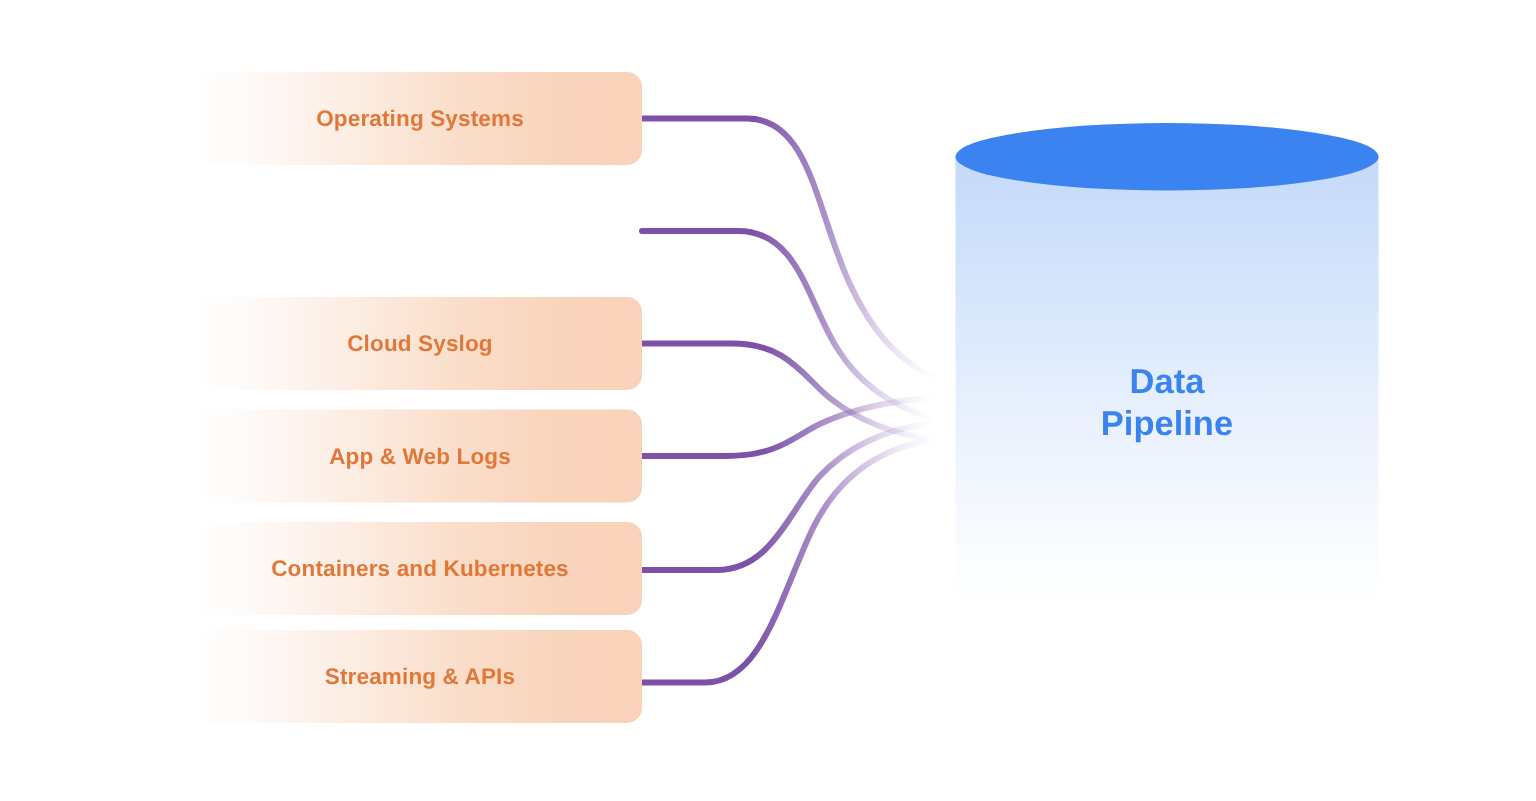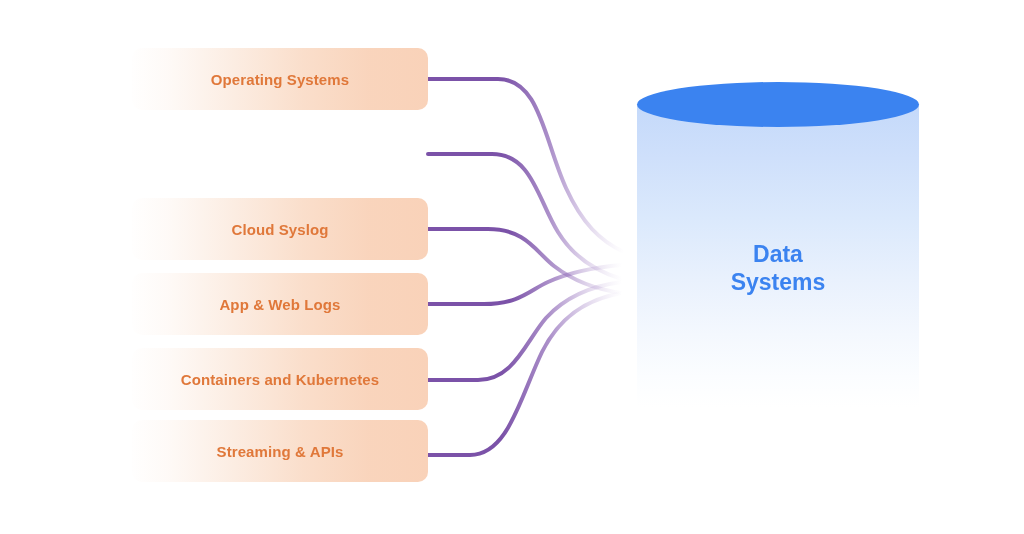--- a/index.html
+++ b/index.html
@@ -151,17 +151,17 @@
   </div>
   <div class="source-box" style="top:420px">
     <span class="source-label">Streaming &amp; APIs</span>
   </div>
 
   <div id="cylinder">
     <div id="cyl-body"></div>
     <div id="cyl-top"></div>
     <div id="cyl-text">
       <span>Data</span>
-      <span>Systems</span>
+      <span>Pipeline</span>
     </div>
   </div>
 
 </div>
 
 </body></html>

